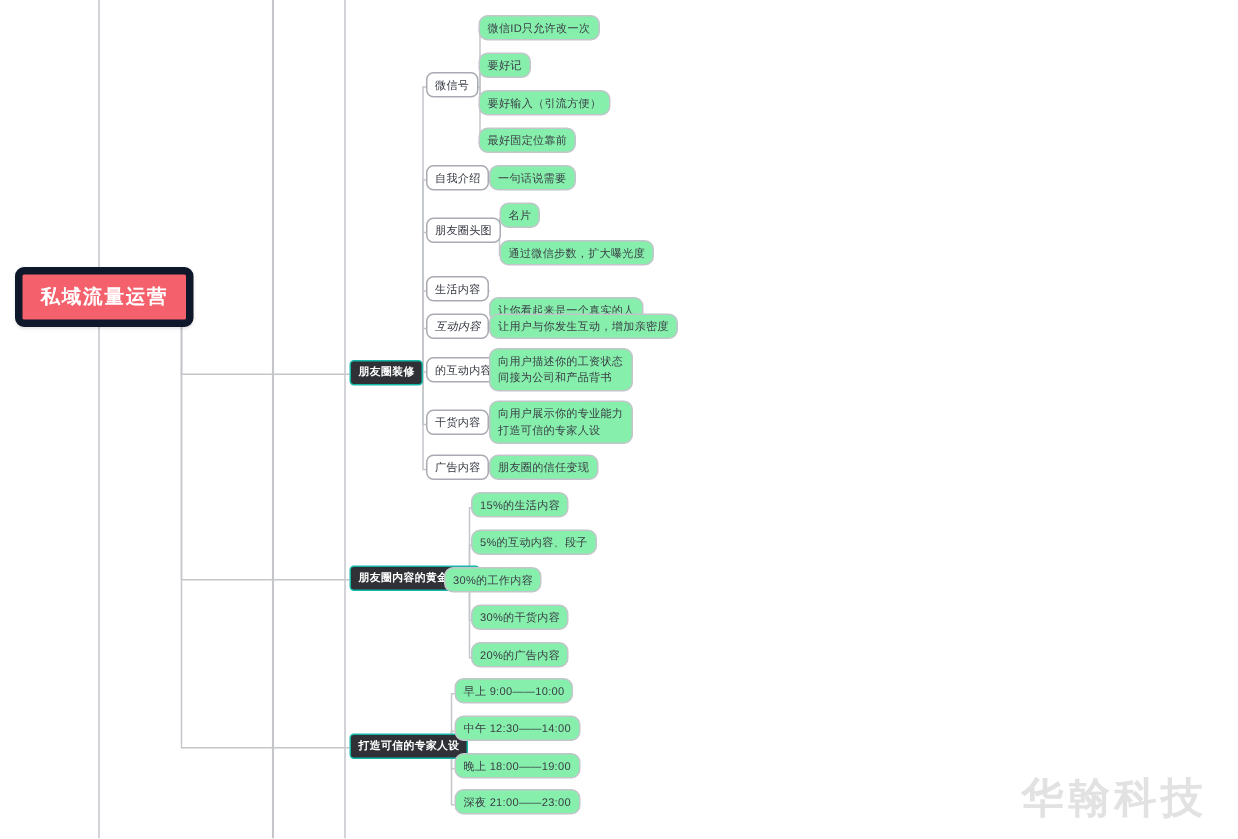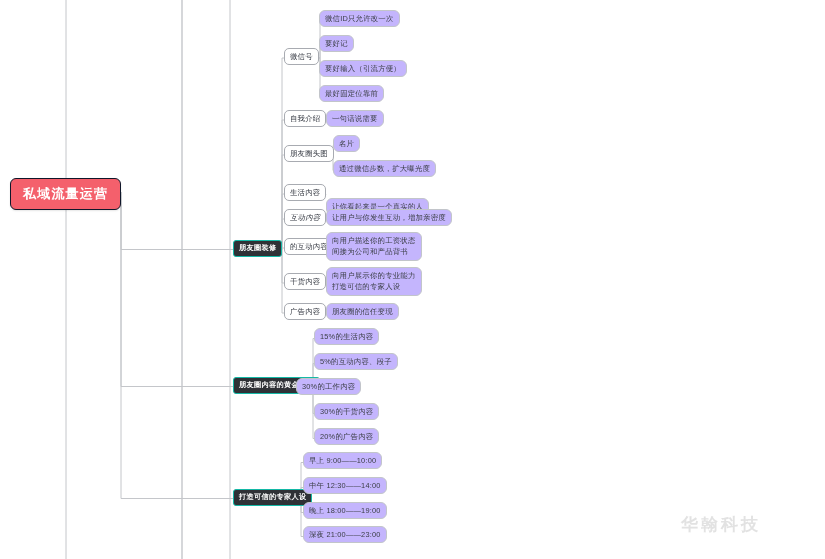--- a/index.html
+++ b/index.html
@@ -27,31 +27,31 @@
     left: 0; top: 0;
     width: 825px;
     height: 559px;
     pointer-events: none;
   }
   .node {
     position: absolute;
     box-sizing: border-box;
     white-space: pre;
     line-height: 1.22;
-    background: #c4b5fd;
+    background: #86efac;
     border: 1px solid #b9bcc2;
     border-radius: 5px;
     color: #3b3f45;
     font-size: 7.4px;
     padding: 3px 5px;
     letter-spacing: 0.2px;
   }
   .node.root {
     background: #f4606c;
-    border: 1px solid #0f172a;
+    border: 5px solid #0f172a;
     border-radius: 6px;
     color: #ffffff;
     font-size: 13px;
     font-weight: bold;
     padding: 7px 12px;
     letter-spacing: 1.2px;
     box-shadow: 0 1px 2px rgba(0,0,0,0.10);
   }
   .node.branch {
     background: #2f3136;
@@ -74,21 +74,21 @@
     border: 1px solid #c2c5ca;
     border-radius: 6px;
     color: #3a3e45;
   }
   .node.leaf.multiline {
     line-height: 1.45;
   }
   .watermark {
     position: absolute;
     color: #e2e2e2;
-    font-size: 17px;
+    font-size: 28px;
     font-weight: bold;
     letter-spacing: 3px;
     user-select: none;
   }
 </style>
 </head>
 <body>
 
 <div id="canvas">
   <svg id="links">

